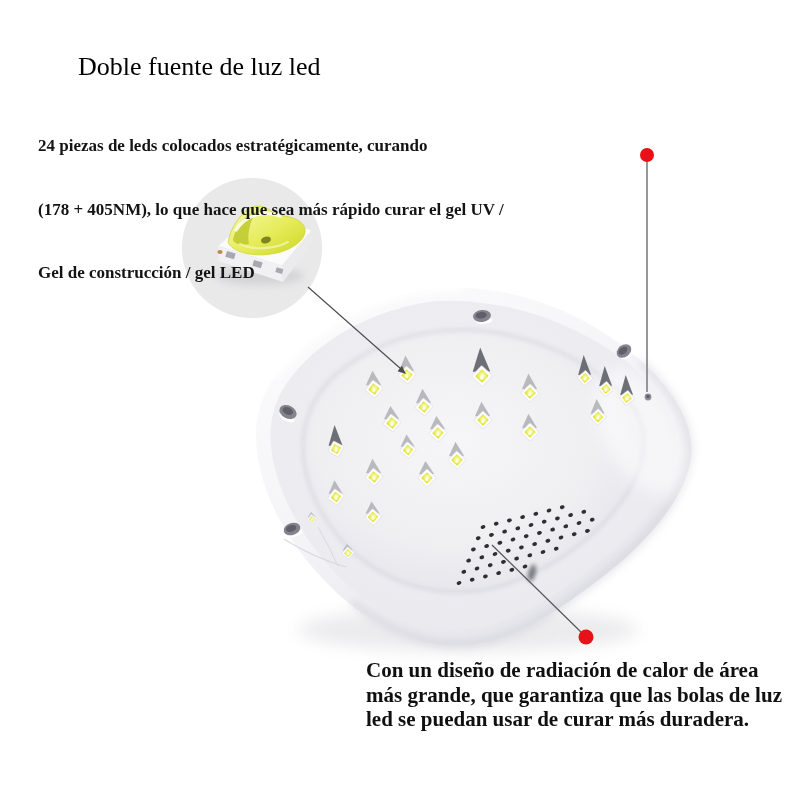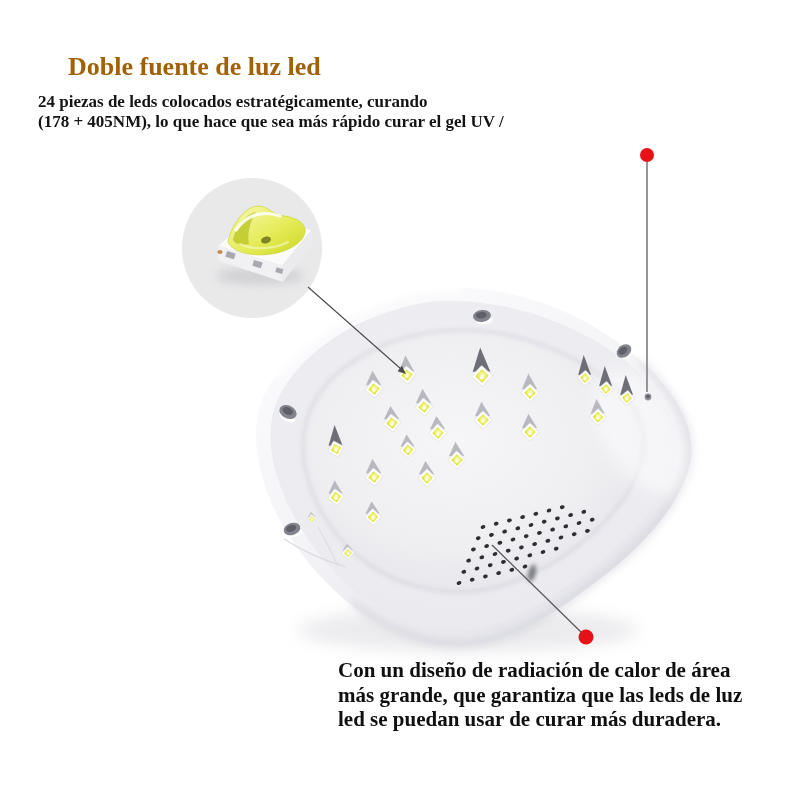--- a/index.html
+++ b/index.html
@@ -1,23 +1,23 @@
 <!DOCTYPE html>
 <html><head>
 <meta charset="utf-8">
 <style>
   html,body{margin:0;padding:0;background:#ffffff;}
   .canvas{position:relative;width:800px;height:800px;background:#ffffff;overflow:hidden;
           font-family:"Liberation Serif","DejaVu Serif",serif;}
-  .title{position:absolute;left:68px;top:52px;font-size:26px;font-weight:bold;color:#a16207;white-space:nowrap;}
+  .title{position:absolute;left:78px;top:52px;font-size:26px;font-weight:normal;color:#000000;white-space:nowrap;}
   .intro{position:absolute;left:38px;top:92px;color:#141414;font-size:17px;font-weight:bold;line-height:19.6px;}
-  .intro div{white-space:nowrap;}
+  .intro div{white-space:nowrap;margin-top:44px;}
   .sensor-label{position:absolute;left:537px;top:120px;font-size:14.5px;font-weight:bold;color:#c2262c;white-space:nowrap;}
   .heat-text{position:absolute;left:338px;top:658px;color:#101010;font-size:21px;font-weight:bold;line-height:24.5px;}
-  .heat-text div{white-space:nowrap;}
+  .heat-text div{white-space:nowrap;margin-left:28px;}
   svg.scene{position:absolute;left:0;top:0;}
 </style>
 </head>
 <body>
 
 <div class="canvas">
 
   <svg class="scene" id="scene" width="800" height="800" viewBox="0 0 800 800">
     <defs>
       <radialGradient id="gLed" cx="50%" cy="45%" r="60%">
@@ -402,22 +402,23 @@
       <line x1="492" y1="545" x2="583" y2="634" stroke="#55555a" stroke-width="1.2"></line>
       <circle cx="586" cy="637" r="7.5" fill="#e81117"></circle>
     </g>
   </svg>
 
   <div class="title">Doble fuente de luz led</div>
 
   <div class="intro">
     <div>24 piezas de leds colocados estratégicamente, curando</div>
     <div>(178 + 405NM), lo que hace que sea más rápido curar el gel UV /</div>
+    <div>Gel de construcción / gel LED</div>
   </div>
 
 
   <div class="heat-text">
     <div>Con un diseño de radiación de calor de área</div>
-    <div>más grande, que garantiza que las leds de luz</div>
+    <div>más grande, que garantiza que las bolas de luz</div>
     <div>led se puedan usar de curar más duradera.</div>
   </div>
 
 </div>
 
 </body></html>

